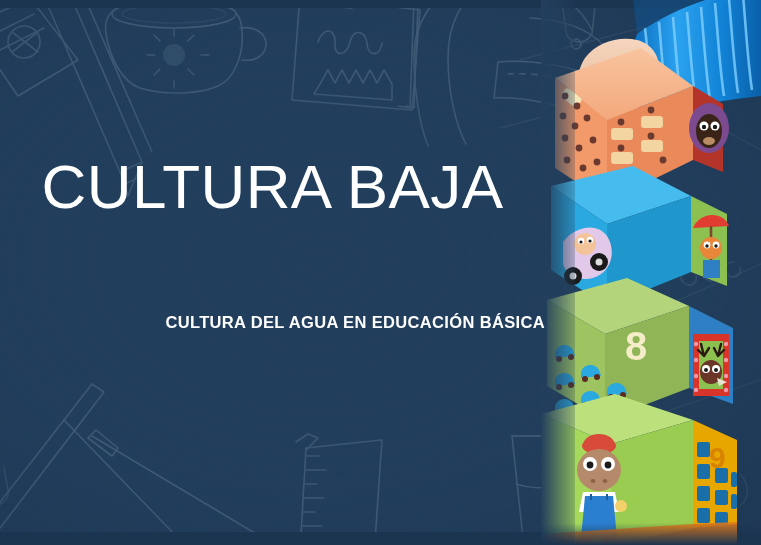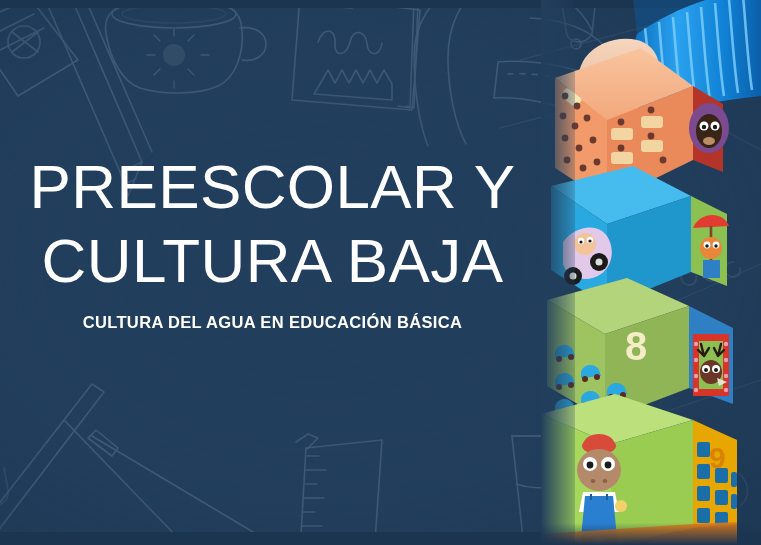--- a/index.html
+++ b/index.html
@@ -32,21 +32,21 @@
   .title-line{
     color:#ffffff;
     font-size:62px;
     line-height:74px;
     font-weight:400;
     letter-spacing:.4px;
     white-space:nowrap;
   }
   .subtitle{
     position:absolute;left:0;top:313px;width:545px;
-    text-align:center;
+    text-align:right;
     color:#ffffff;
     font-size:16.5px;
     font-weight:bold;
     letter-spacing:.35px;
     white-space:nowrap;
   }
 
   
   .photo{
     position:absolute;right:0;top:0;width:220px;height:545px;
@@ -451,19 +451,18 @@
         <path d="M0 534 L152 524 L196 522 L196 545 L0 545 Z" fill="#e07a18" opacity=".9"></path>
       </g>
 
       <path d="M0 0 L34 0 L34 545 L0 545 Z" fill="#223f5d" opacity=".25"></path>
     </svg>
     <div class="photo-fade"></div>
     <div class="photo-fade-b"></div>
   </div>
 
   <div class="title-wrap">
-    <div class="title-line">PREESCOLAR Y</div>
     <div class="title-line">CULTURA BAJA</div>
   </div>
 
   <div class="subtitle">CULTURA DEL AGUA EN EDUCACIÓN BÁSICA</div>
 
 </div>
 
 </body></html>

